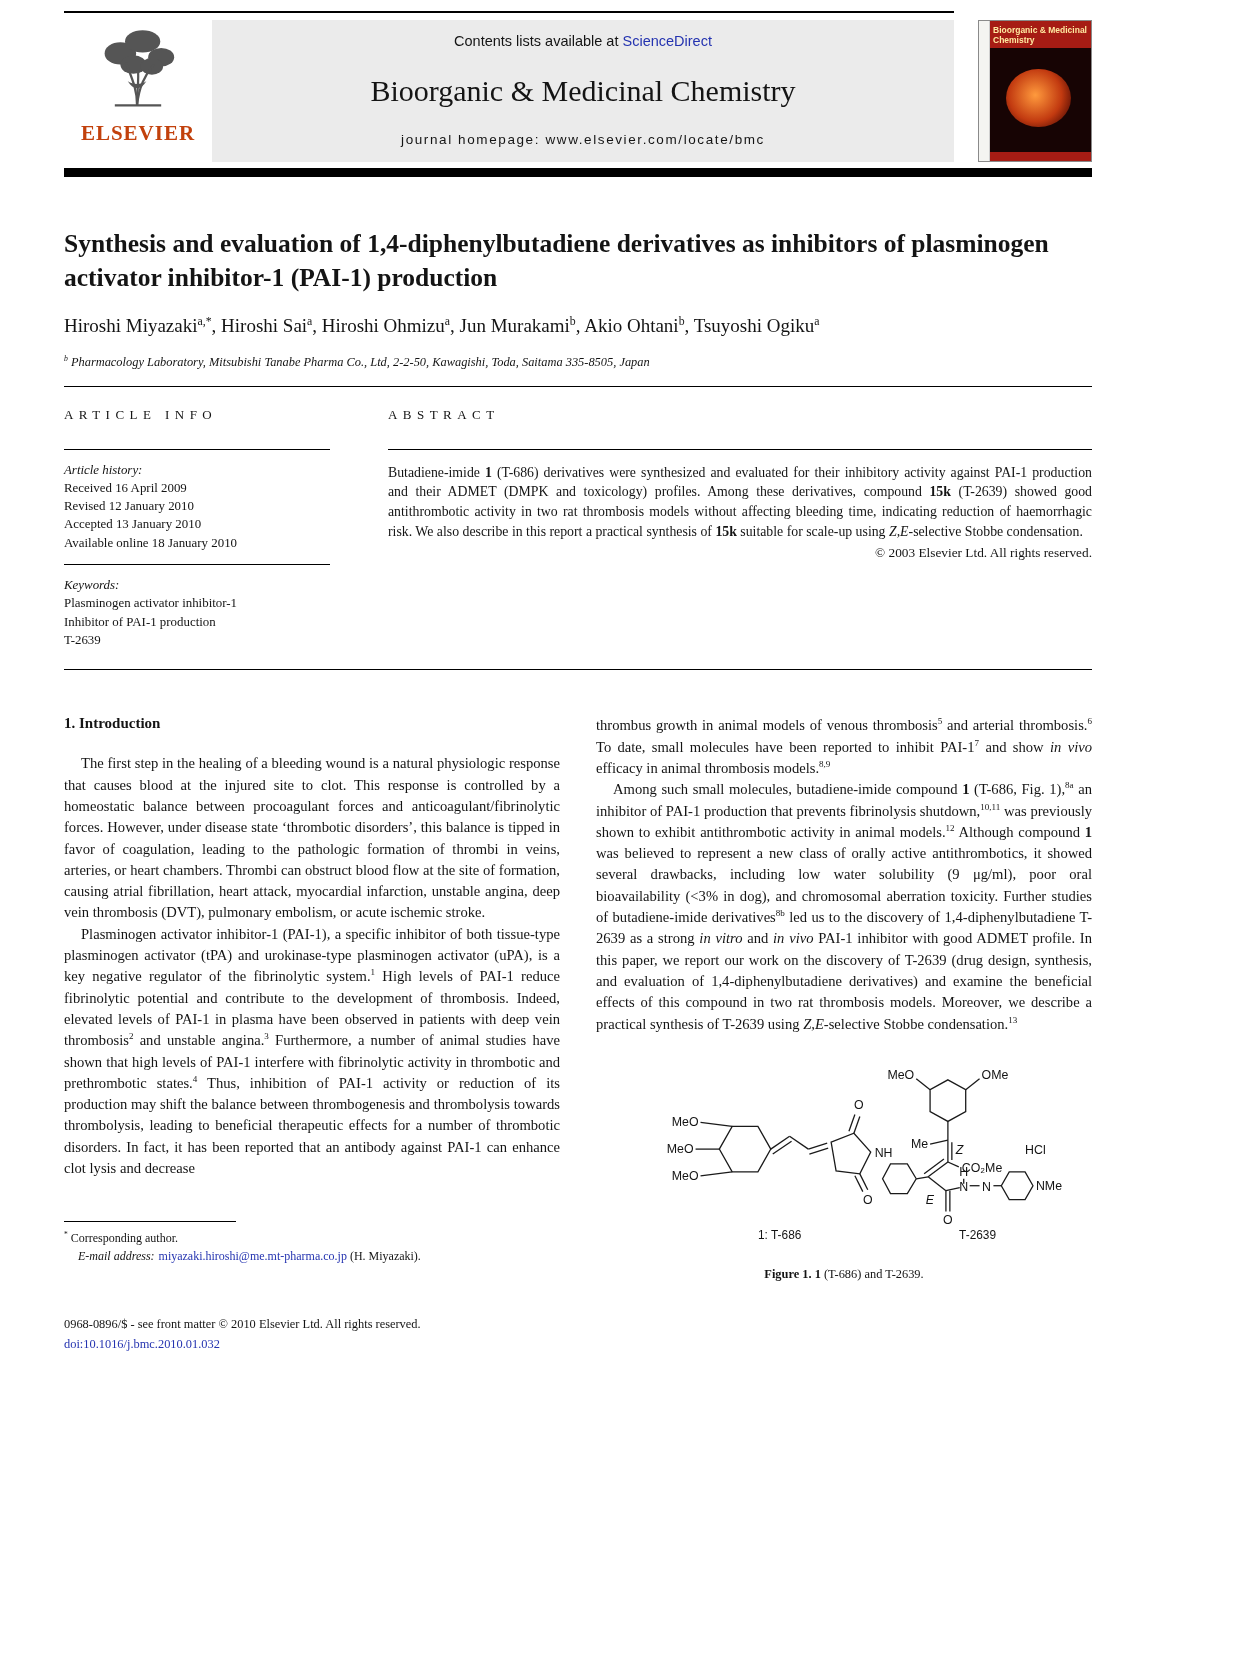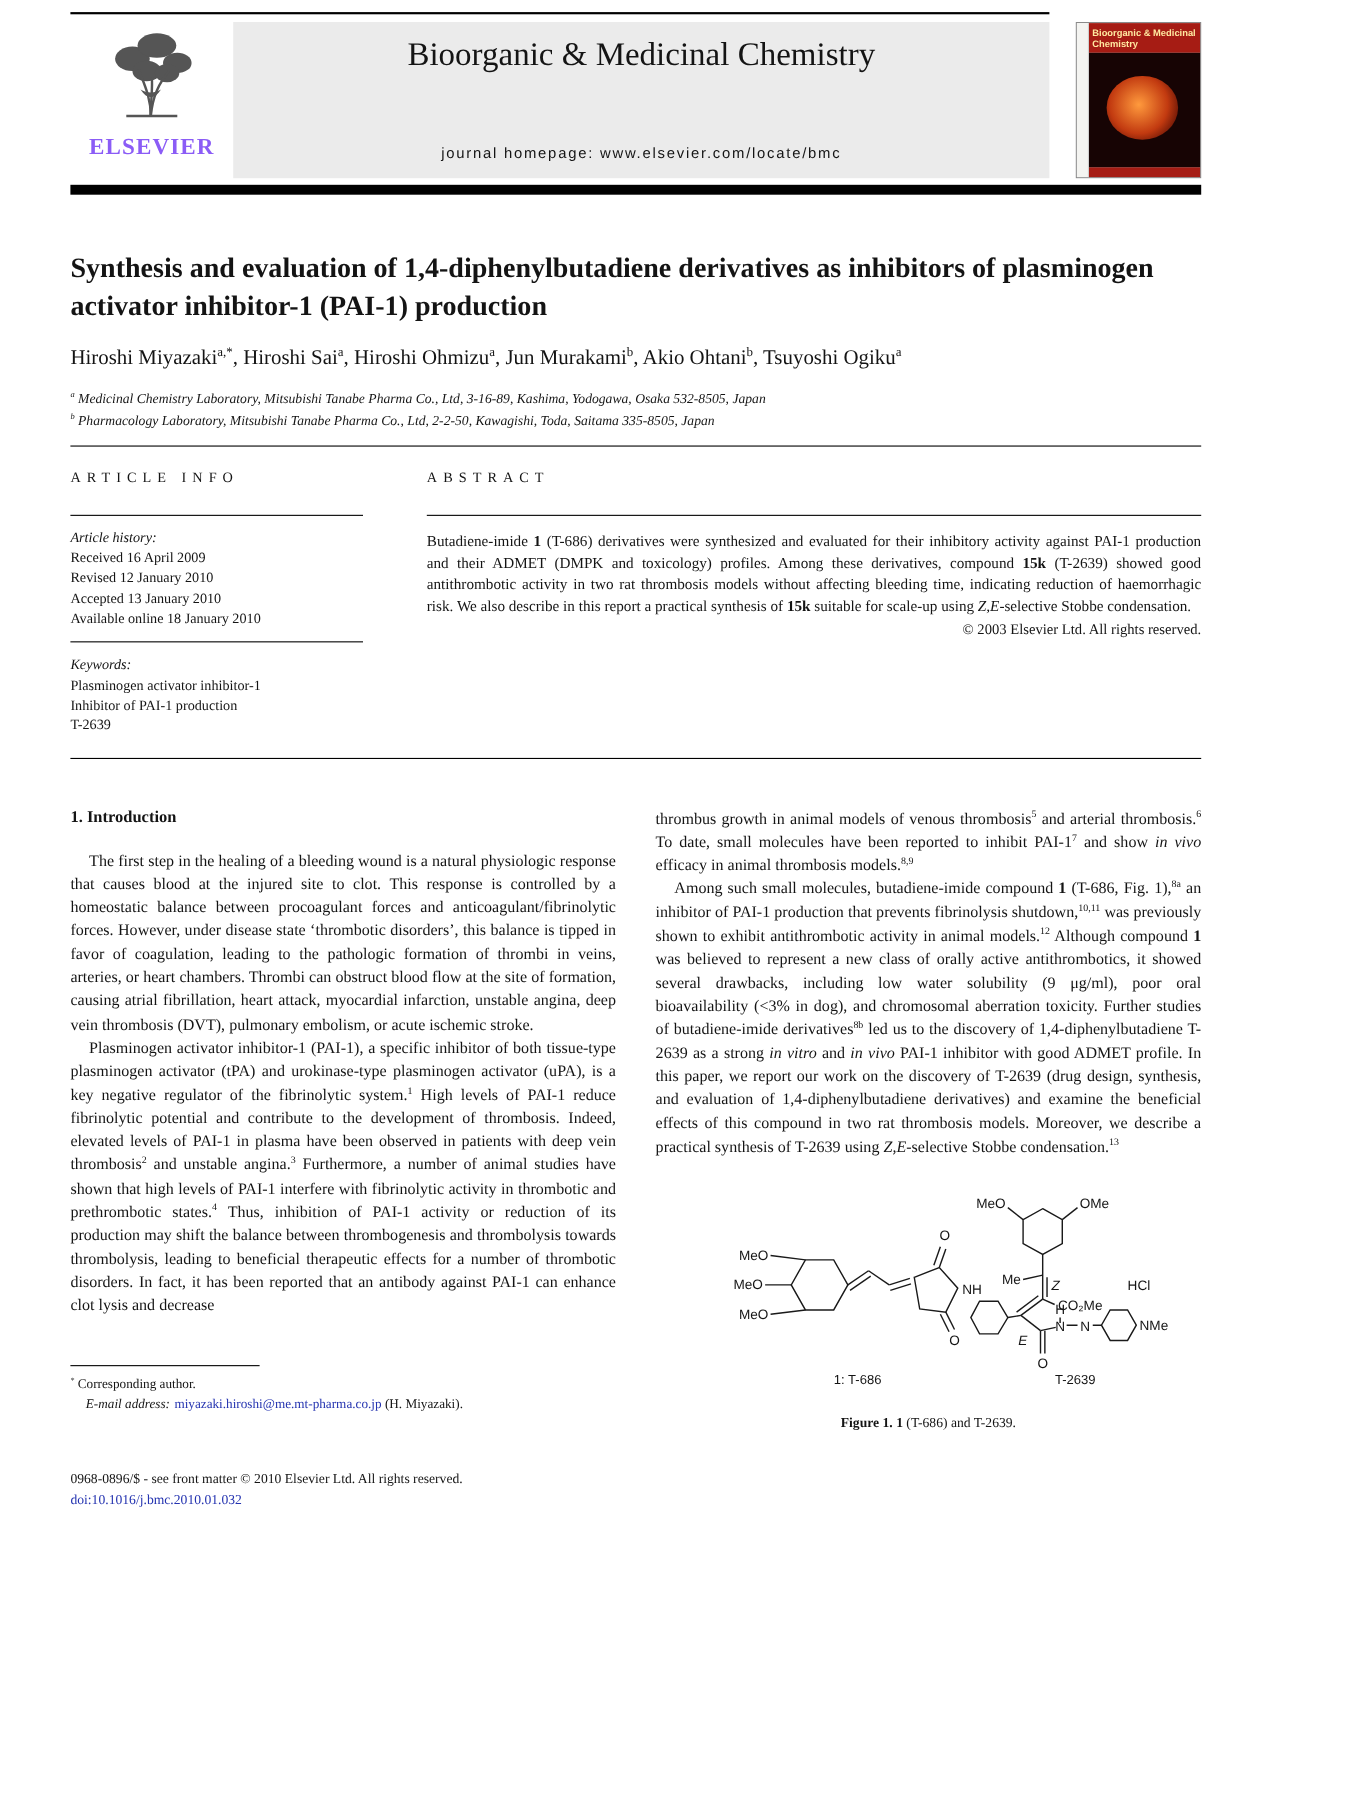--- a/index.html
+++ b/index.html
@@ -10,21 +10,21 @@
   }
   .page { position:absolute; left:64px; top:0; width:1028px; }
 
   
   .journal-ref { margin-top:88px; text-align:center; font-size:13px; }
   .top-rule { margin-top:11px; width:890px; border-top:2px solid #000; }
 
   .banner { margin-top:7px; display:flex; align-items:stretch; height:142px; }
   .logo-block { width:148px; display:flex; flex-direction:column; align-items:center; padding-top:4px; }
   .tree-svg { width:102px; height:96px; }
-  .elsevier-word { font-weight:bold; font-size:21px; color:#8b5cf6; letter-spacing:1px; margin-top:1px; }
+  .elsevier-word { font-weight:bold; font-size:21px; color:#c2410c; letter-spacing:1px; margin-top:1px; }
   .banner-center {
     width:742px; background:#ebebeb; text-align:center;
     display:flex; flex-direction:column; justify-content:space-between;
     padding:13px 0 15px 0;
   }
   .contents-line { font-family:"Liberation Sans","DejaVu Sans",sans-serif; font-size:14.5px; }
   .banner-title { font-size:30px; }
   .homepage-line { font-family:"Liberation Sans","DejaVu Sans",sans-serif; font-size:13.5px; letter-spacing:1.6px; }
   .link { color:#2433b0; }
 
@@ -111,20 +111,23 @@
           <path d="M54 86 C56 66 62 54 72 42"></path>
           <path d="M54 86 C54 70 56 58 55 48"></path>
           <path d="M30 86 L80 86"></path>
         </g>
         <path d="M44 60 C50 64 58 64 64 60 C58 70 50 70 44 60 Z" fill="#555"></path>
       </svg>
       <div class="elsevier-word">ELSEVIER</div>
     </div>
 
     <div class="banner-center">
+      <div class="contents-line">
+        <span>Contents lists available at </span><span class="link">ScienceDirect</span>
+      </div>
       <div class="banner-title">Bioorganic &amp; Medicinal Chemistry</div>
       <div class="homepage-line">journal homepage: www.elsevier.com/locate/bmc</div>
     </div>
 
     <div class="cover">
       <div class="cover-spine"></div>
       <div class="cover-body">
         <div class="cover-head">Bioorganic &amp; Medicinal Chemistry</div>
         <div class="cover-art">
           <div class="cover-blob"></div>
@@ -134,21 +137,20 @@
     </div>
   </div>
 
   <div class="black-bar"></div>
 
   <h1 class="article-title">Synthesis and evaluation of 1,4-diphenylbutadiene derivatives as inhibitors of plasminogen activator inhibitor-1 (PAI-1) production</h1>
 
   <div class="authors-line">Hiroshi Miyazaki<span class="sup">a,*</span>, Hiroshi Sai<span class="sup">a</span>, Hiroshi Ohmizu<span class="sup">a</span>, Jun Murakami<span class="sup">b</span>, Akio Ohtani<span class="sup">b</span>, Tsuyoshi Ogiku<span class="sup">a</span></div>
 
   <div class="affiliations">
-    <div><span class="sup">a</span> Medicinal Chemistry Laboratory, Mitsubishi Tanabe Pharma Co., Ltd, 3-16-89, Kashima, Yodogawa, Osaka 532-8505, Japan</div>
     <div><span class="sup">b</span> Pharmacology Laboratory, Mitsubishi Tanabe Pharma Co., Ltd, 2-2-50, Kawagishi, Toda, Saitama 335-8505, Japan</div>
   </div>
 
   <div class="rule-full"></div>
 
   <div class="meta">
     <div class="meta-left">
       <div class="meta-heading">ARTICLE INFO</div>
       <div class="history">
         <div class="i">Article history:</div>

